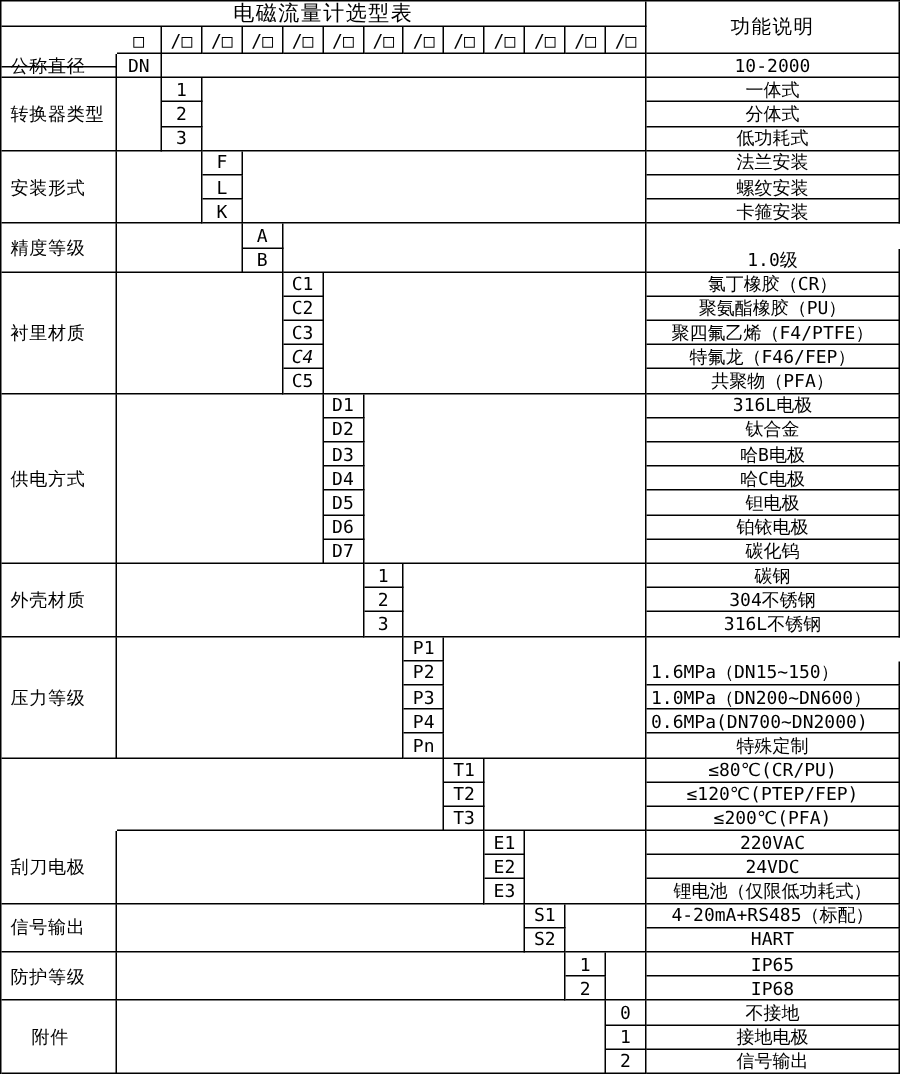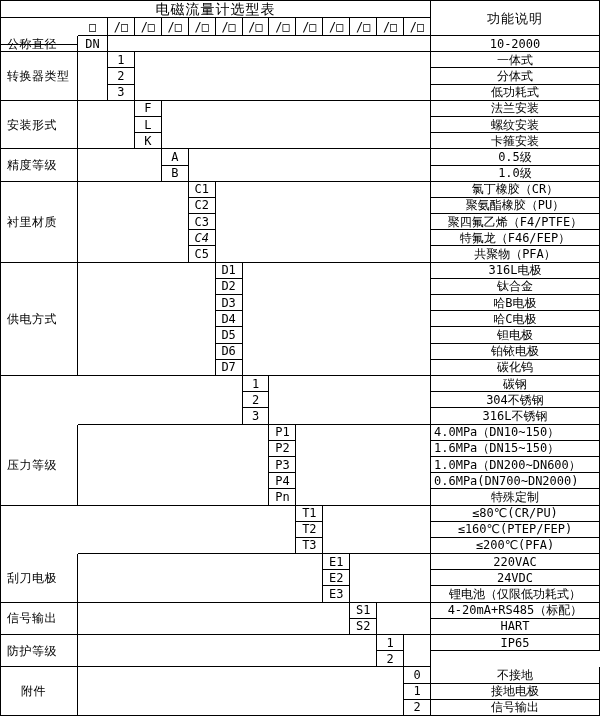--- a/index.html
+++ b/index.html
@@ -90,21 +90,20 @@
     <div class="c code-cell" style="grid-area: 9 / 4 / 10 / 5;">K</div>
     <div class="c" style="grid-area: 7 / 5 / 10 / 15;"></div>
     <div class="c" style="grid-area: 7 / 15 / 8 / 16;">法兰安装</div>
     <div class="c" style="grid-area: 8 / 15 / 9 / 16;">螺纹安装</div>
     <div class="c" style="grid-area: 9 / 15 / 10 / 16;">卡箍安装</div>
     <div class="c label-cell" style="grid-area: 10 / 1 / 12 / 2;">精度等级</div>
     <div class="c" style="grid-area: 10 / 2 / 12 / 5;"></div>
     <div class="c code-cell" style="grid-area: 10 / 5 / 11 / 6;">A</div>
     <div class="c code-cell" style="grid-area: 11 / 5 / 12 / 6;">B</div>
     <div class="c" style="grid-area: 10 / 6 / 12 / 15;"></div>
-    <div class="c" style="grid-area: 10 / 15 / 11 / 16;">0.5级</div>
     <div class="c" style="grid-area: 11 / 15 / 12 / 16;">1.0级</div>
     <div class="c label-cell" style="grid-area: 12 / 1 / 17 / 2;">衬里材质</div>
     <div class="c" style="grid-area: 12 / 2 / 17 / 6;"></div>
     <div class="c code-cell" style="grid-area: 12 / 6 / 13 / 7;">C1</div>
     <div class="c code-cell" style="grid-area: 13 / 6 / 14 / 7;">C2</div>
     <div class="c code-cell" style="grid-area: 14 / 6 / 15 / 7;">C3</div>
     <div class="c code-cell" style="grid-area: 15 / 6 / 16 / 7; font-style: italic;">C4</div>
     <div class="c code-cell" style="grid-area: 16 / 6 / 17 / 7;">C5</div>
     <div class="c" style="grid-area: 12 / 7 / 17 / 15;"></div>
     <div class="c" style="grid-area: 12 / 15 / 13 / 16;">氯丁橡胶（CR）</div>
@@ -122,48 +121,48 @@
     <div class="c code-cell" style="grid-area: 22 / 7 / 23 / 8;">D6</div>
     <div class="c code-cell" style="grid-area: 23 / 7 / 24 / 8;">D7</div>
     <div class="c" style="grid-area: 17 / 8 / 24 / 15;"></div>
     <div class="c" style="grid-area: 17 / 15 / 18 / 16;">316L电极</div>
     <div class="c" style="grid-area: 18 / 15 / 19 / 16;">钛合金</div>
     <div class="c" style="grid-area: 19 / 15 / 20 / 16;">哈B电极</div>
     <div class="c" style="grid-area: 20 / 15 / 21 / 16;">哈C电极</div>
     <div class="c" style="grid-area: 21 / 15 / 22 / 16;">钽电极</div>
     <div class="c" style="grid-area: 22 / 15 / 23 / 16;">铂铱电极</div>
     <div class="c" style="grid-area: 23 / 15 / 24 / 16;">碳化钨</div>
+    <div class="c label-cell" style="grid-area: 24 / 1 / 27 / 2;">外壳材质</div>
     <div class="c" style="grid-area: 24 / 2 / 27 / 8;"></div>
     <div class="c code-cell" style="grid-area: 24 / 8 / 25 / 9;">1</div>
     <div class="c code-cell" style="grid-area: 25 / 8 / 26 / 9;">2</div>
     <div class="c code-cell" style="grid-area: 26 / 8 / 27 / 9;">3</div>
     <div class="c" style="grid-area: 24 / 9 / 27 / 15;"></div>
     <div class="c" style="grid-area: 24 / 15 / 25 / 16;">碳钢</div>
     <div class="c" style="grid-area: 25 / 15 / 26 / 16;">304不锈钢</div>
     <div class="c" style="grid-area: 26 / 15 / 27 / 16;">316L不锈钢</div>
     <div class="c label-cell" style="grid-area: 27 / 1 / 32 / 2;">压力等级</div>
     <div class="c" style="grid-area: 27 / 2 / 32 / 9;"></div>
     <div class="c code-cell" style="grid-area: 27 / 9 / 28 / 10;">P1</div>
     <div class="c code-cell" style="grid-area: 28 / 9 / 29 / 10;">P2</div>
     <div class="c code-cell" style="grid-area: 29 / 9 / 30 / 10;">P3</div>
     <div class="c code-cell" style="grid-area: 30 / 9 / 31 / 10;">P4</div>
     <div class="c code-cell" style="grid-area: 31 / 9 / 32 / 10;">Pn</div>
     <div class="c" style="grid-area: 27 / 10 / 32 / 15;"></div>
-    <div class="c left" style="grid-area: 27 / 15 / 28 / 16;">4.0MPa（DN10~150）</div>
     <div class="c left" style="grid-area: 28 / 15 / 29 / 16;">1.6MPa（DN15~150）</div>
     <div class="c left" style="grid-area: 29 / 15 / 30 / 16;">1.0MPa（DN200~DN600）</div>
     <div class="c left" style="grid-area: 30 / 15 / 31 / 16; text-align: center;">0.6MPa(DN700~DN2000)</div>
     <div class="c" style="grid-area: 31 / 15 / 32 / 16;">特殊定制</div>
     <div class="c" style="grid-area: 32 / 2 / 35 / 10;"></div>
     <div class="c code-cell" style="grid-area: 32 / 10 / 33 / 11;">T1</div>
     <div class="c code-cell" style="grid-area: 33 / 10 / 34 / 11;">T2</div>
     <div class="c code-cell" style="grid-area: 34 / 10 / 35 / 11;">T3</div>
     <div class="c" style="grid-area: 32 / 11 / 35 / 15;"></div>
     <div class="c" style="grid-area: 32 / 15 / 33 / 16;">≤80℃(CR/PU)</div>
-    <div class="c" style="grid-area: 33 / 15 / 34 / 16;">≤160℃(PTEP/FEP)</div>
+    <div class="c" style="grid-area: 33 / 15 / 34 / 16;">≤120℃(PTEP/FEP)</div>
     <div class="c" style="grid-area: 34 / 15 / 35 / 16;">≤200℃(PFA)</div>
     <div class="c label-cell" style="grid-area: 35 / 1 / 38 / 2;">刮刀电极</div>
     <div class="c" style="grid-area: 35 / 2 / 38 / 11;"></div>
     <div class="c code-cell" style="grid-area: 35 / 11 / 36 / 12;">E1</div>
     <div class="c code-cell" style="grid-area: 36 / 11 / 37 / 12;">E2</div>
     <div class="c code-cell" style="grid-area: 37 / 11 / 38 / 12;">E3</div>
     <div class="c" style="grid-area: 35 / 12 / 38 / 15;"></div>
     <div class="c" style="grid-area: 35 / 15 / 36 / 16;">220VAC</div>
     <div class="c" style="grid-area: 36 / 15 / 37 / 16;">24VDC</div>
     <div class="c" style="grid-area: 37 / 15 / 38 / 16;">锂电池（仅限低功耗式）</div>
@@ -173,20 +172,21 @@
     <div class="c code-cell" style="grid-area: 39 / 12 / 40 / 13;">S2</div>
     <div class="c" style="grid-area: 38 / 13 / 40 / 15;"></div>
     <div class="c" style="grid-area: 38 / 15 / 39 / 16;">4-20mA+RS485（标配）</div>
     <div class="c" style="grid-area: 39 / 15 / 40 / 16;">HART</div>
     <div class="c label-cell" style="grid-area: 40 / 1 / 42 / 2;">防护等级</div>
     <div class="c" style="grid-area: 40 / 2 / 42 / 13;"></div>
     <div class="c code-cell" style="grid-area: 40 / 13 / 41 / 14;">1</div>
     <div class="c code-cell" style="grid-area: 41 / 13 / 42 / 14;">2</div>
     <div class="c" style="grid-area: 40 / 14 / 42 / 15;"></div>
     <div class="c" style="grid-area: 40 / 15 / 41 / 16;">IP65</div>
+    <div class="c" style="grid-area: 41 / 15 / 42 / 16;">IP68</div>
     <div class="c label-cell" style="grid-area: 42 / 1 / 45 / 2; padding-left: 20px;">附件</div>
     <div class="c" style="grid-area: 42 / 2 / 45 / 14;"></div>
     <div class="c code-cell" style="grid-area: 42 / 14 / 43 / 15;">0</div>
     <div class="c code-cell" style="grid-area: 43 / 14 / 44 / 15;">1</div>
     <div class="c code-cell" style="grid-area: 44 / 14 / 45 / 15;">2</div>
     <div class="c" style="grid-area: 42 / 15 / 43 / 16;">不接地</div>
     <div class="c" style="grid-area: 43 / 15 / 44 / 16;">接地电极</div>
     <div class="c" style="grid-area: 44 / 15 / 45 / 16;">信号输出</div>
   </div>
 

